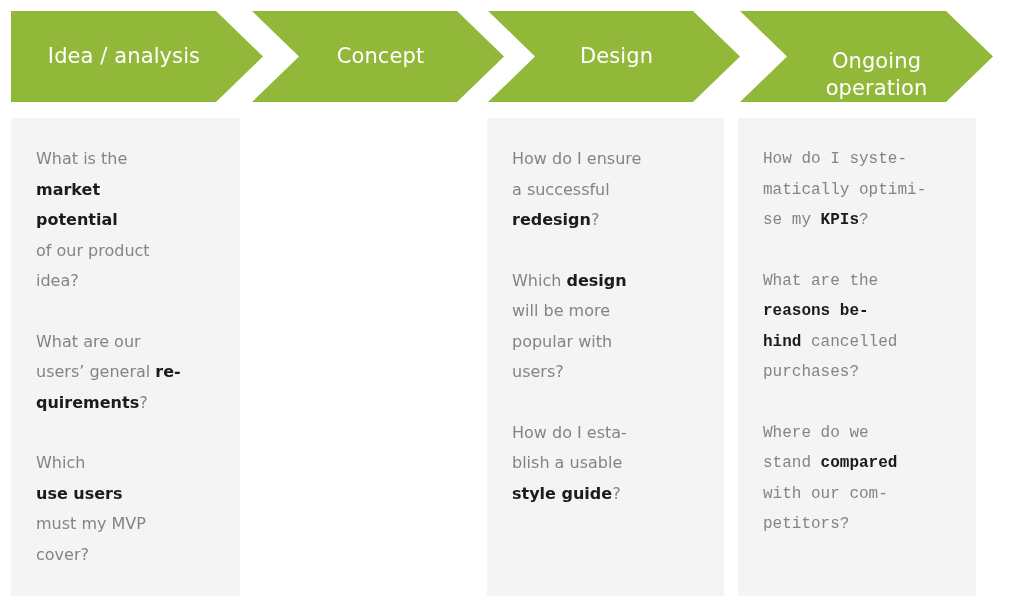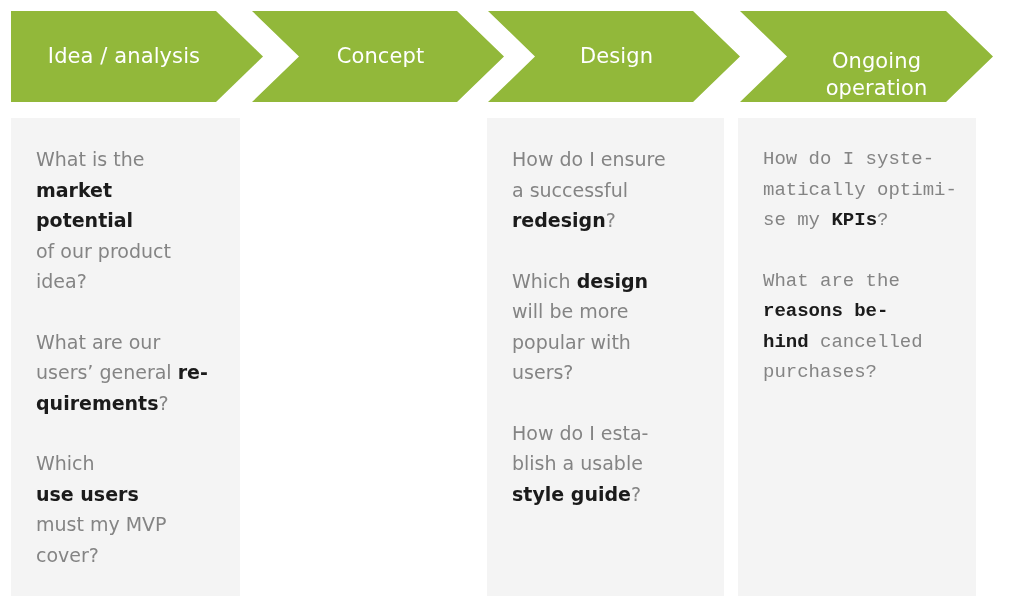--- a/index.html
+++ b/index.html
@@ -93,21 +93,21 @@
     box-sizing: border-box;
     padding: 26px 14px 10px 25px;
   }
   .q-panel.c1 { left: 11px;  width: 229px; }
   .q-panel.c2 { left: 251px; width: 230px; }
   .q-panel.c3 { left: 487px; width: 237px; }
   .q-panel.c4 { left: 738px; width: 238px; font-family: Liberation Mono, monospace; }
 
   .question {
     color: #848484;
-    font-size: 19px;
+    font-size: 16px;
     line-height: 30.5px;
     margin: 0 0 30px 0;
     font-weight: 400;
   }
   .question:last-child { margin-bottom: 0; }
   .question b {
     color: #1b1b1b;
     font-weight: 700;
   }
 </style>
@@ -138,16 +138,17 @@
         <p class="question">Which<br><b>use users</b><br> must my MVP<br>cover?</p>
       </div>
     <div class="q-panel c3">
         <p class="question">How do I ensure<br>a successful<br><b>redesign</b>?</p>
         <p class="question">Which <b>design</b><br>will be more<br>popular with<br>users?</p>
         <p class="question">How do I esta-<br>blish a usable<br><b>style guide</b>?</p>
       </div>
     <div class="q-panel c4">
         <p class="question">How do I syste-<br>matically optimi-<br>se my <b>KPIs</b>?</p>
         <p class="question">What are the<br><b>reasons be-<br>hind</b> cancelled<br>purchases?</p>
+        <p class="question">Where do we<br>stand <b>compared</b><br>with our com-<br>petitors?</p>
       </div>
   </div>
 
 </div>
 
 </body></html>

